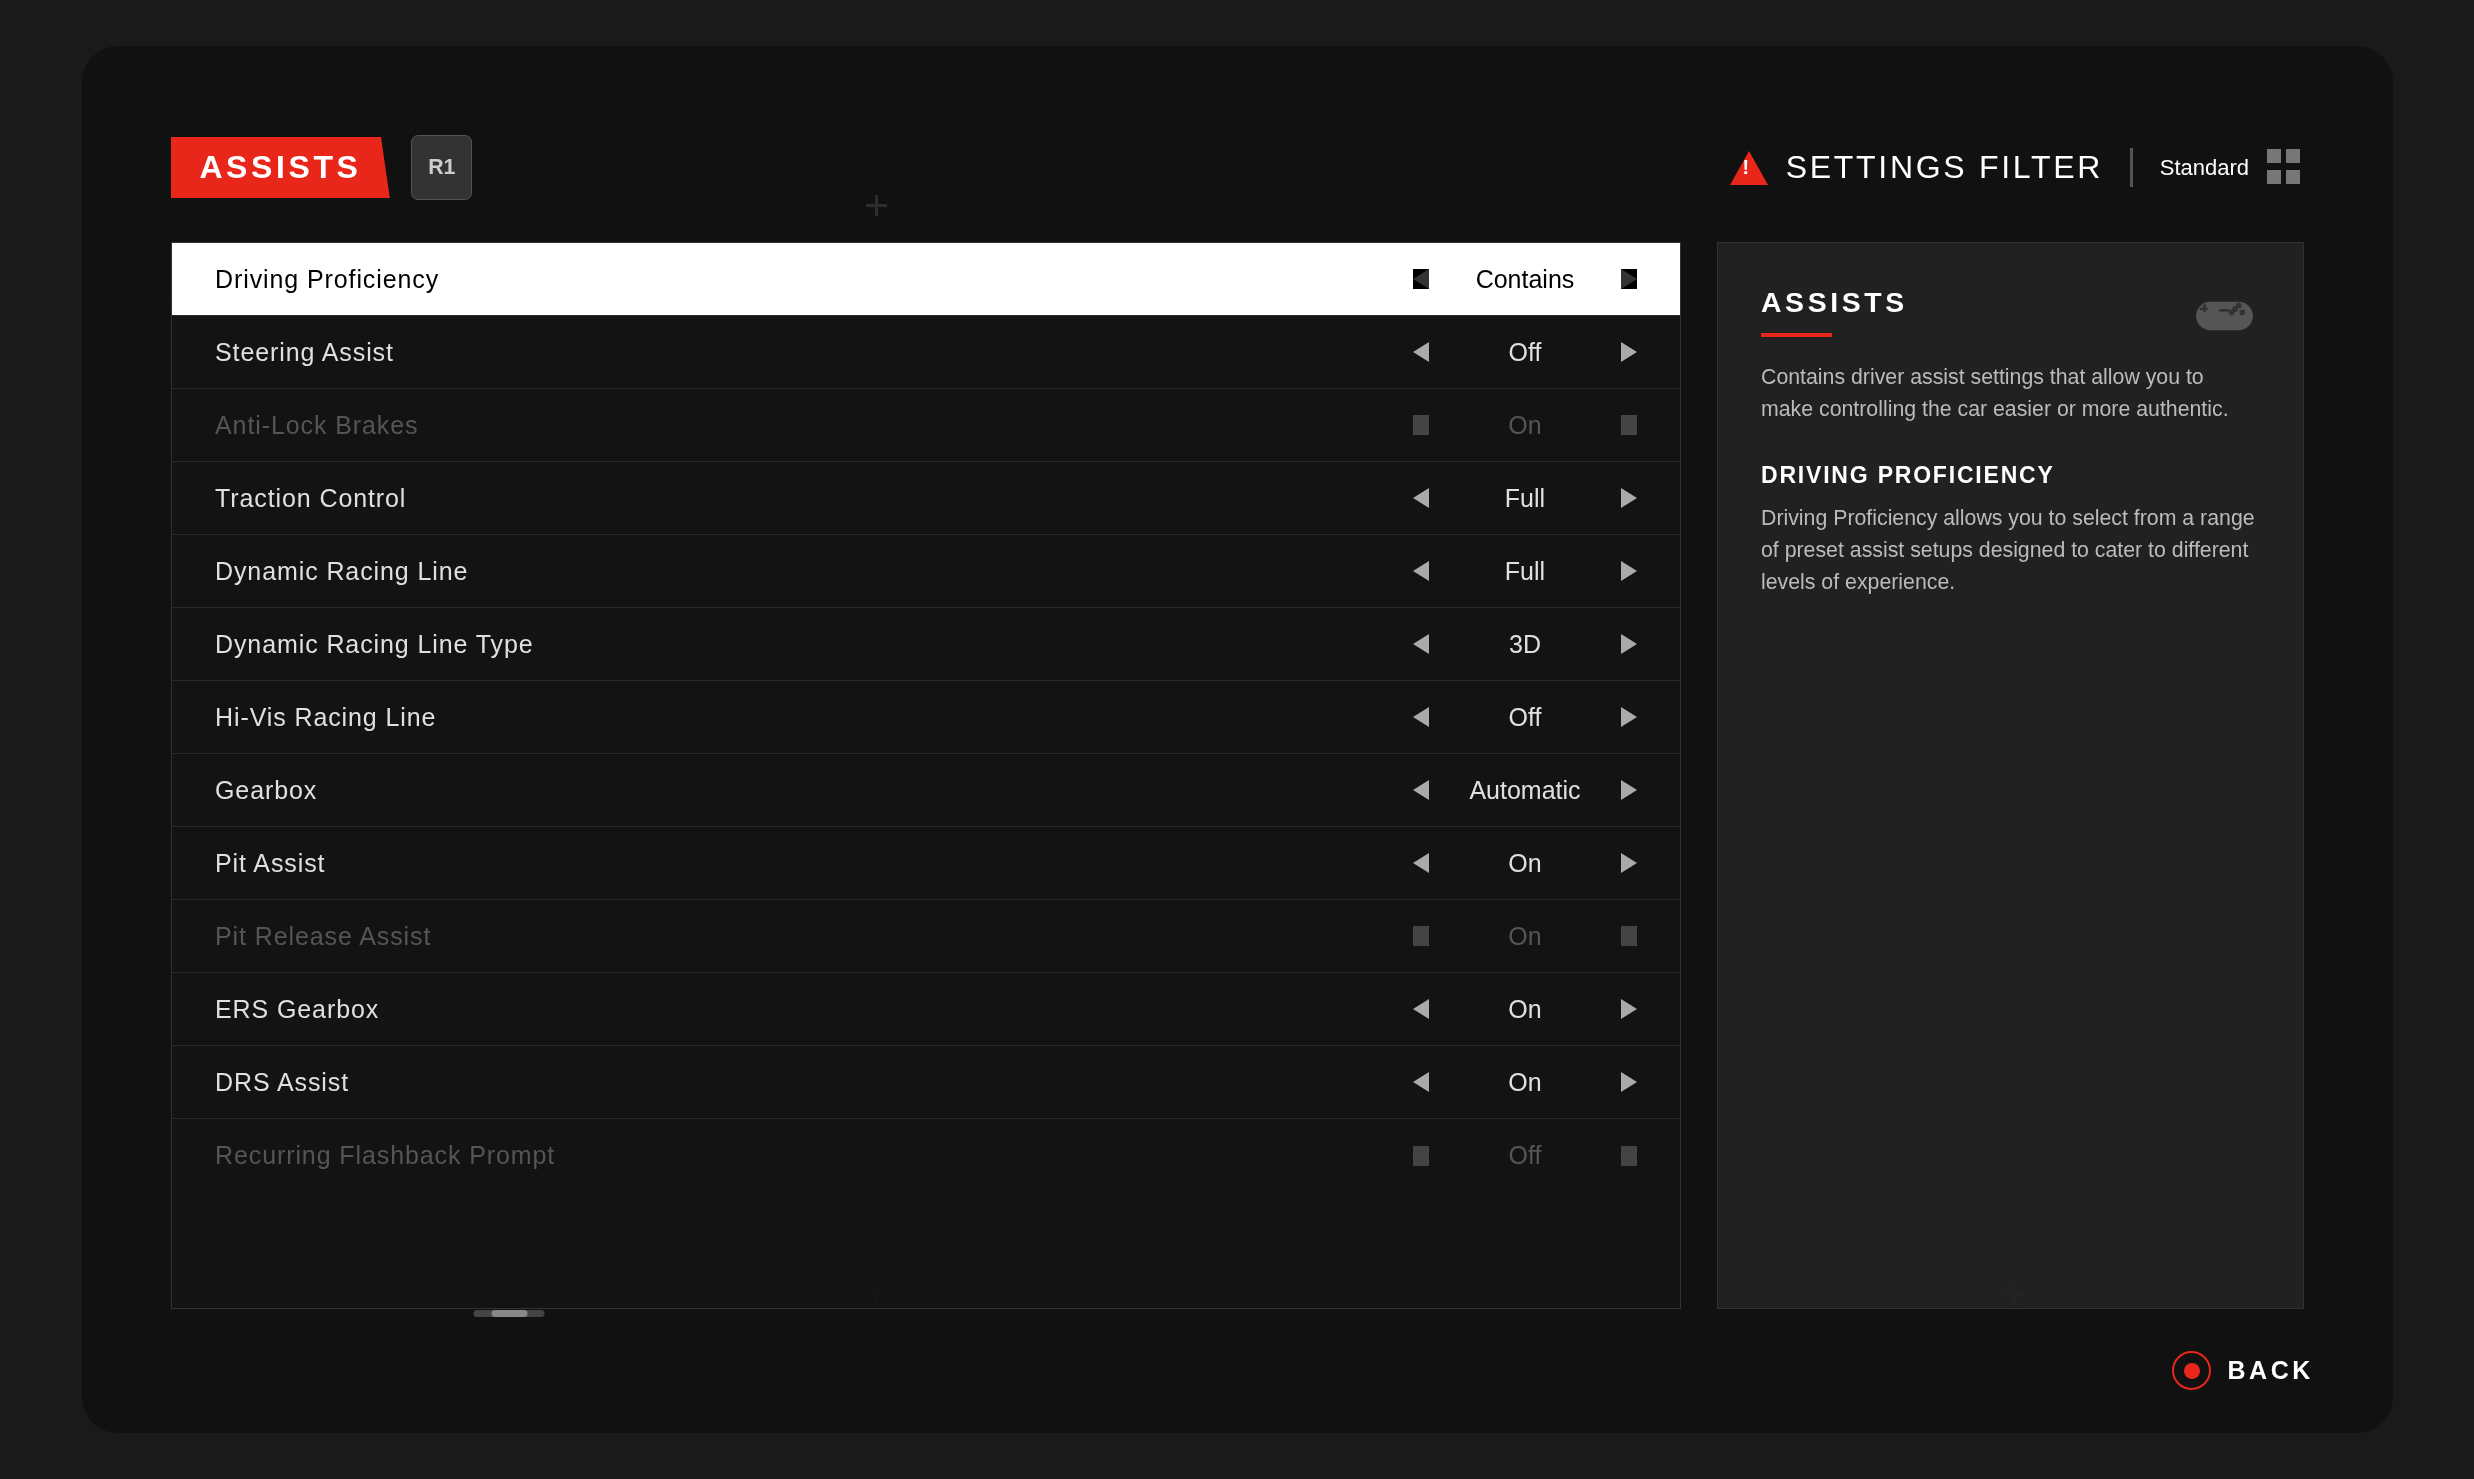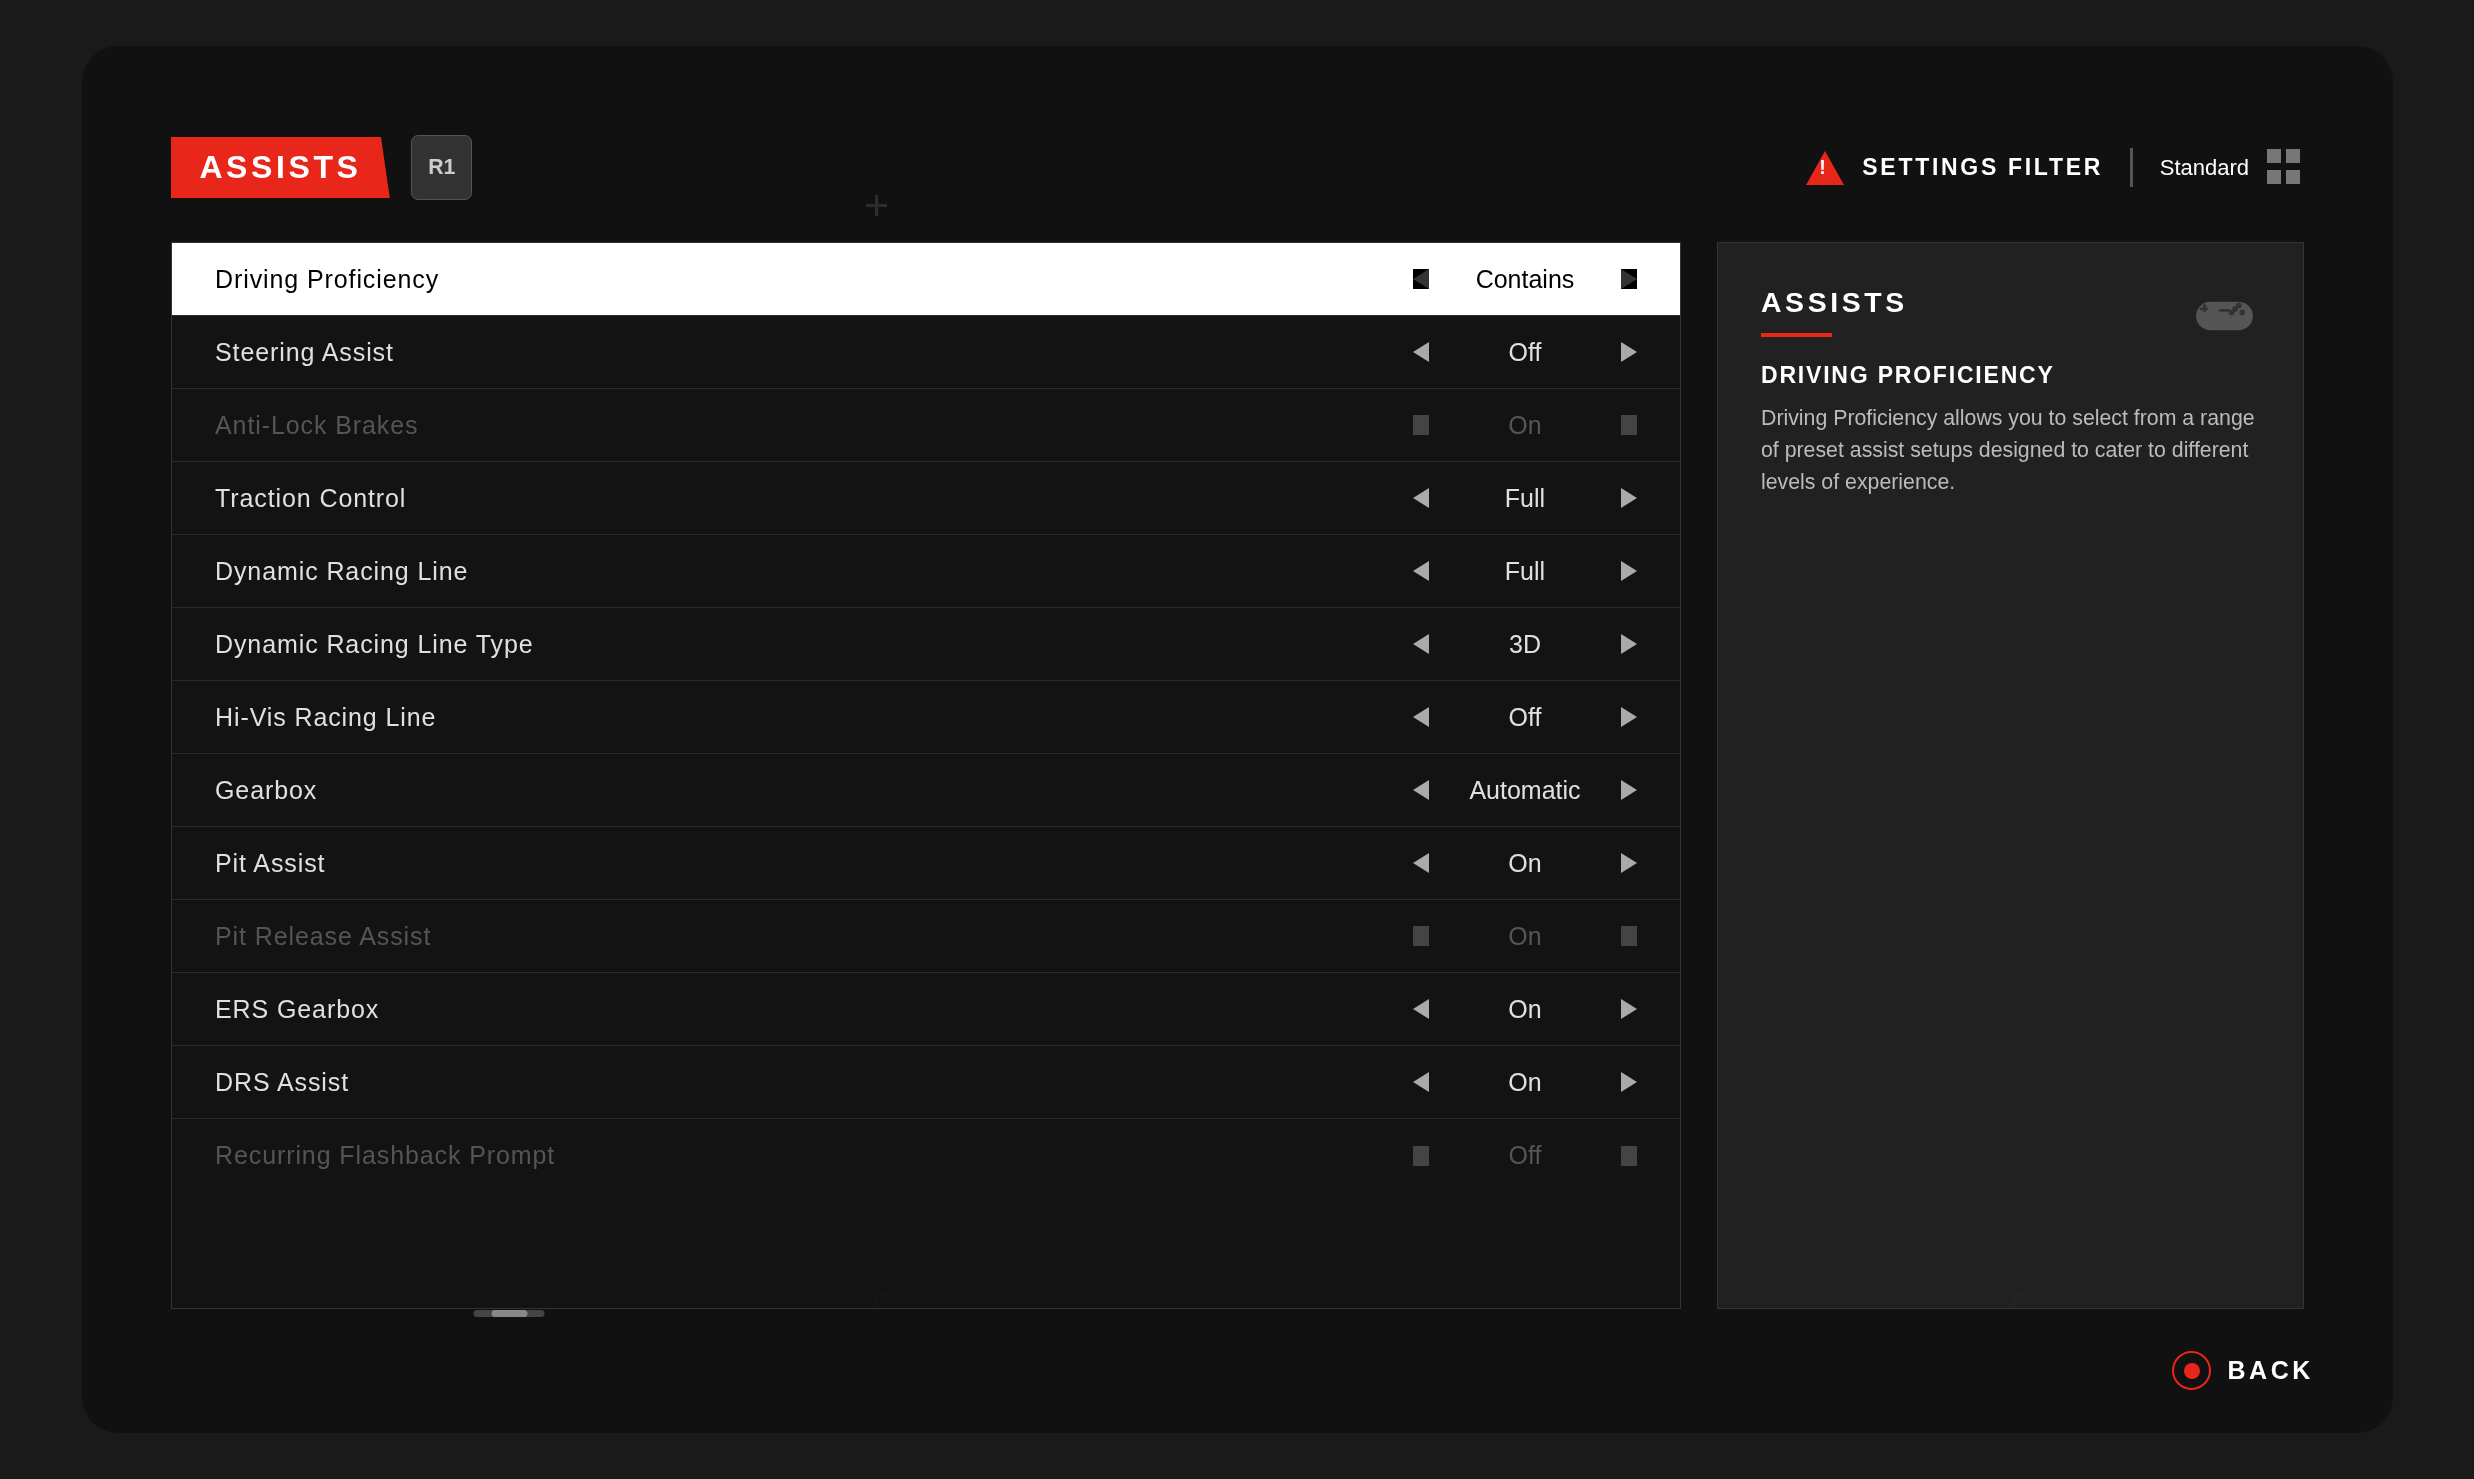--- a/index.html
+++ b/index.html
@@ -83,22 +83,22 @@
     }
 
     .settings-filter-area {
       display: flex;
       align-items: center;
       gap: 18px;
     }
 
     .settings-filter-label {
       color: #ffffff;
-      font-size: 23px;
-      font-weight: 700;
+      font-size: 32px;
+      font-weight: 400;
       letter-spacing: 2.7px;
       text-transform: uppercase;
     }
 
     .settings-divider {
       width: 2.7px;
       height: 39px;
       background: #555;
       margin: 0 9px;
     }
@@ -526,20 +526,21 @@
             <rect x="20" y="23" width="4" height="12" rx="2" fill="#333"></rect>
             <circle cx="65" cy="30" r="4" fill="#333"></circle>
             <circle cx="75" cy="35" r="4" fill="#333"></circle>
             <circle cx="70" cy="25" r="4" fill="#333"></circle>
             <circle cx="60" cy="35" r="4" fill="#333"></circle>
             <rect x="42" y="30" width="16" height="4" rx="2" fill="#333"></rect>
           </svg>
         </div>
         <h2 class="info-panel-title">ASSISTS</h2>
         <div class="info-panel-underline"></div>
+        <p class="info-panel-desc">Contains driver assist settings that allow you to make controlling the car easier or more authentic.</p>
       </div>
       <h3 class="info-sub-title">DRIVING PROFICIENCY</h3>
       <p class="info-sub-desc">Driving Proficiency allows you to select from a range of preset assist setups designed to cater to different levels of experience.</p>
     </div>
 
   </div>
 
   <div class="scroll-indicator" style="bottom: 116px; left: 427px;">
     <div class="scroll-indicator-inner"></div>
   </div>

